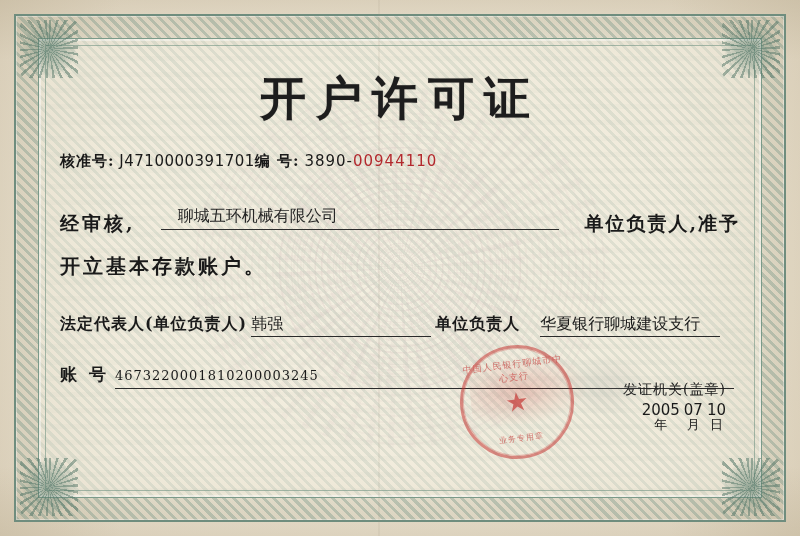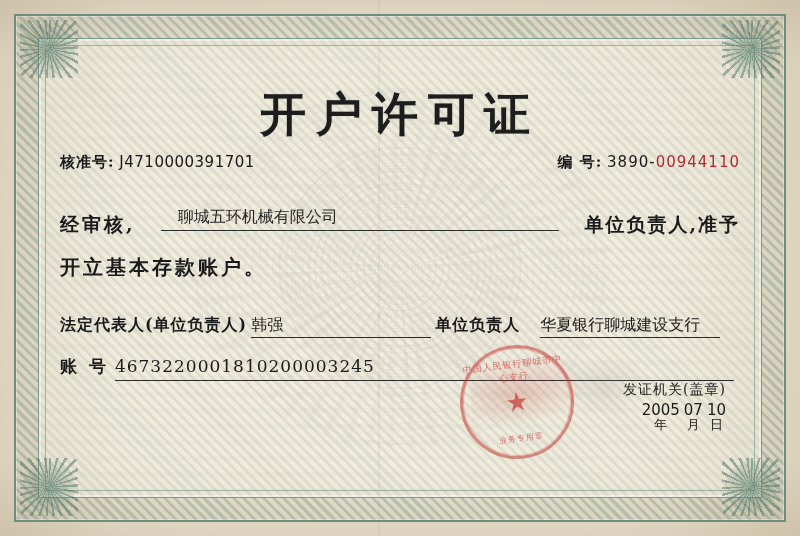--- a/index.html
+++ b/index.html
@@ -130,39 +130,38 @@
   .corner.br { right: 20px; bottom: 20px; }
 
   
   .content {
     position: absolute;
     left: 60px; top: 60px; right: 60px; bottom: 60px;
   }
 
   .doc-title {
     text-align: center;
-    margin-top: 24px;
+    margin-top: 8px;
     font-family: "DejaVu Serif", serif;
     font-size: 46px;
     font-weight: bold;
     letter-spacing: 10px;
     color: #1d1d1d;
     text-shadow: 0 0 1px rgba(0,0,0,0.35);
   }
 
   .row {
     display: flex;
     align-items: flex-end;
     font-family: "DejaVu Serif", serif;
     color: #1a1a1a;
   }
 
   .row-approval {
-    margin-top: 7px;
-    justify-content: space-between;
+    margin-top: 22px;
     font-size: 15px;
   }
   .label-bold {
     font-weight: bold;
     letter-spacing: 1px;
   }
   .value-plain {
     font-family: "DejaVu Sans", sans-serif;
     letter-spacing: 0.5px;
   }
@@ -232,34 +231,34 @@
   }
   .line-bank {
     position: relative;
     border-bottom: 1px solid #2b2b2b;
     flex: 1;
     height: 22px;
     margin: 0 20px;
   }
 
   .row-acct {
-    margin-top: 17px;
+    margin-top: 26px;
     font-size: 17px;
     align-items: baseline;
     justify-content: flex-end;
   }
   .line-acct {
     position: relative;
     border-bottom: 1px solid #2b2b2b;
     flex: 1;
     height: 24px;
     margin: 0 6px;
   }
   .line-acct .hand {
-    font-size: 17px;
+    font-size: 13px;
     letter-spacing: 1px;
   }
 
   
   .issuer-block {
     position: absolute;
     right: 14px;
     bottom: 44px;
     width: 260px;
     font-family: "DejaVu Serif", serif;

